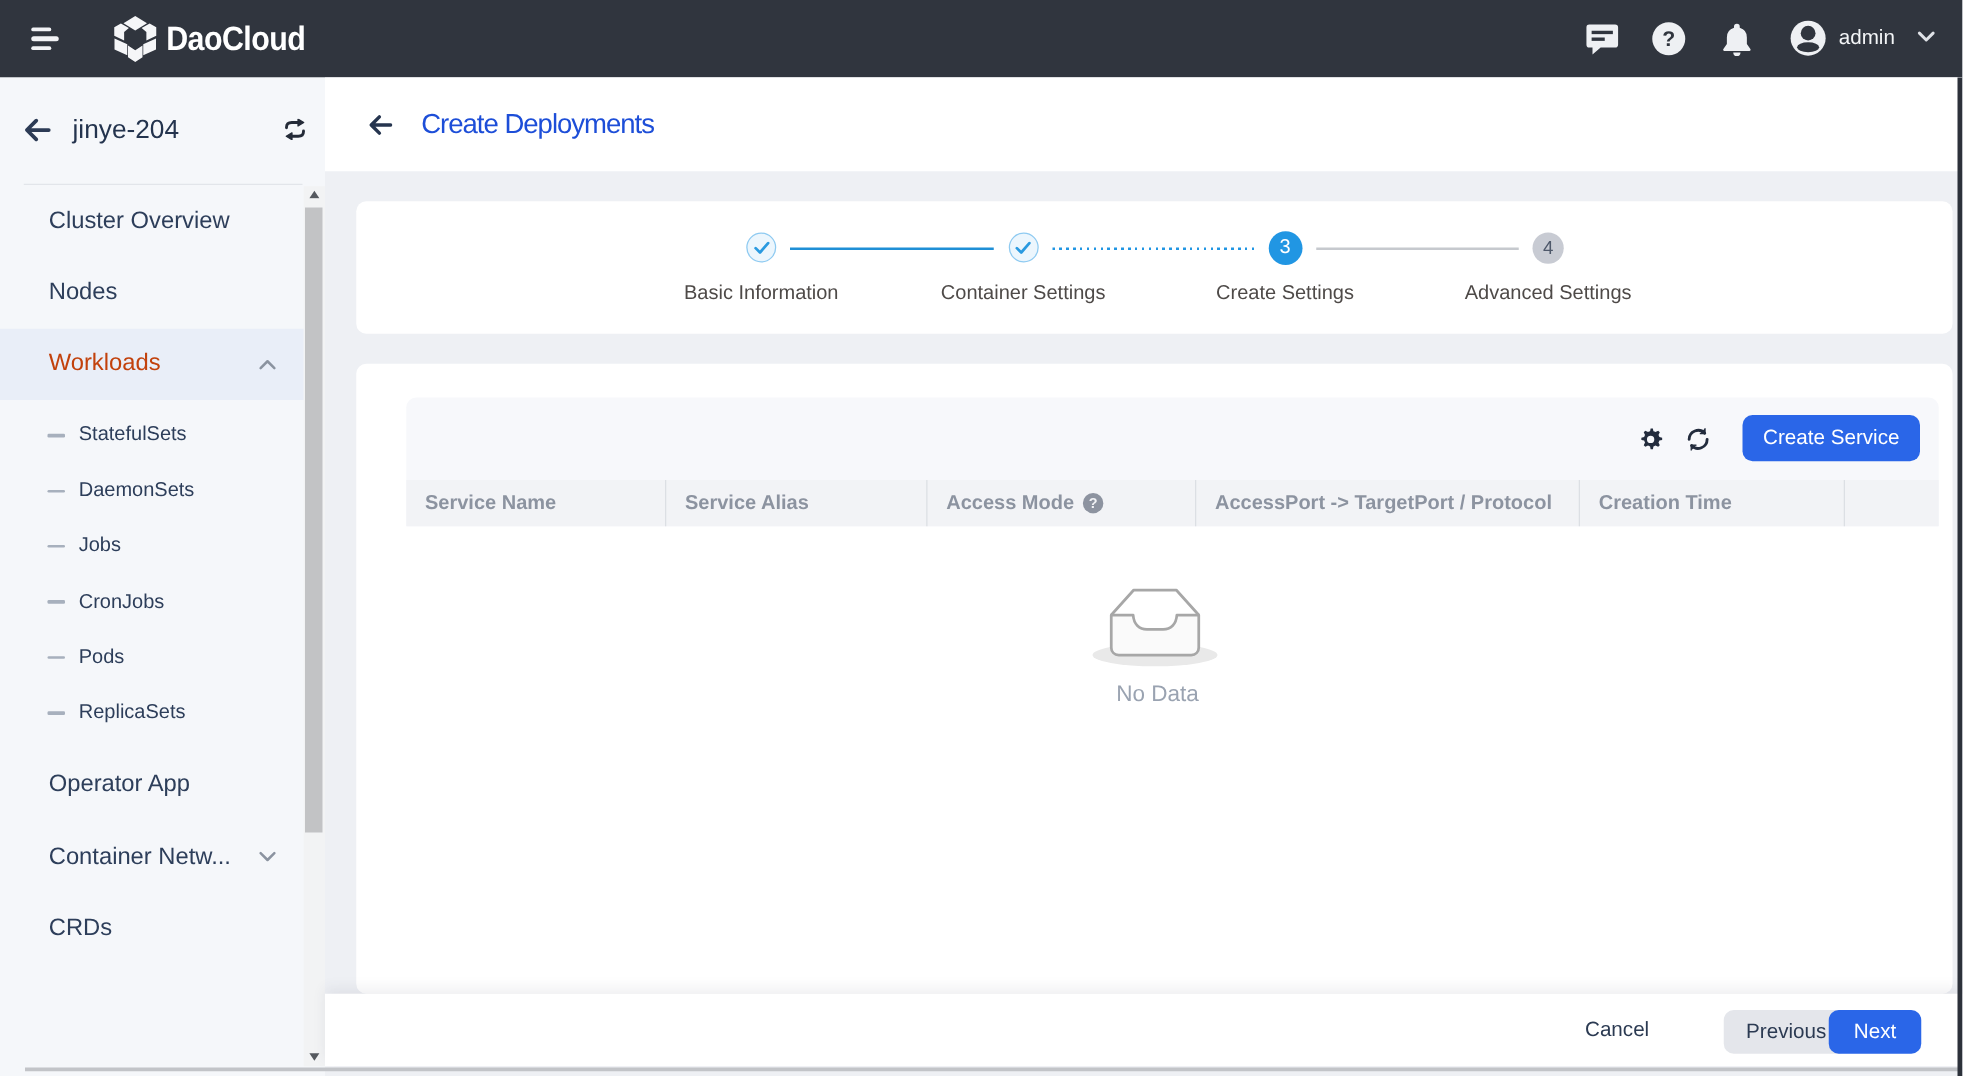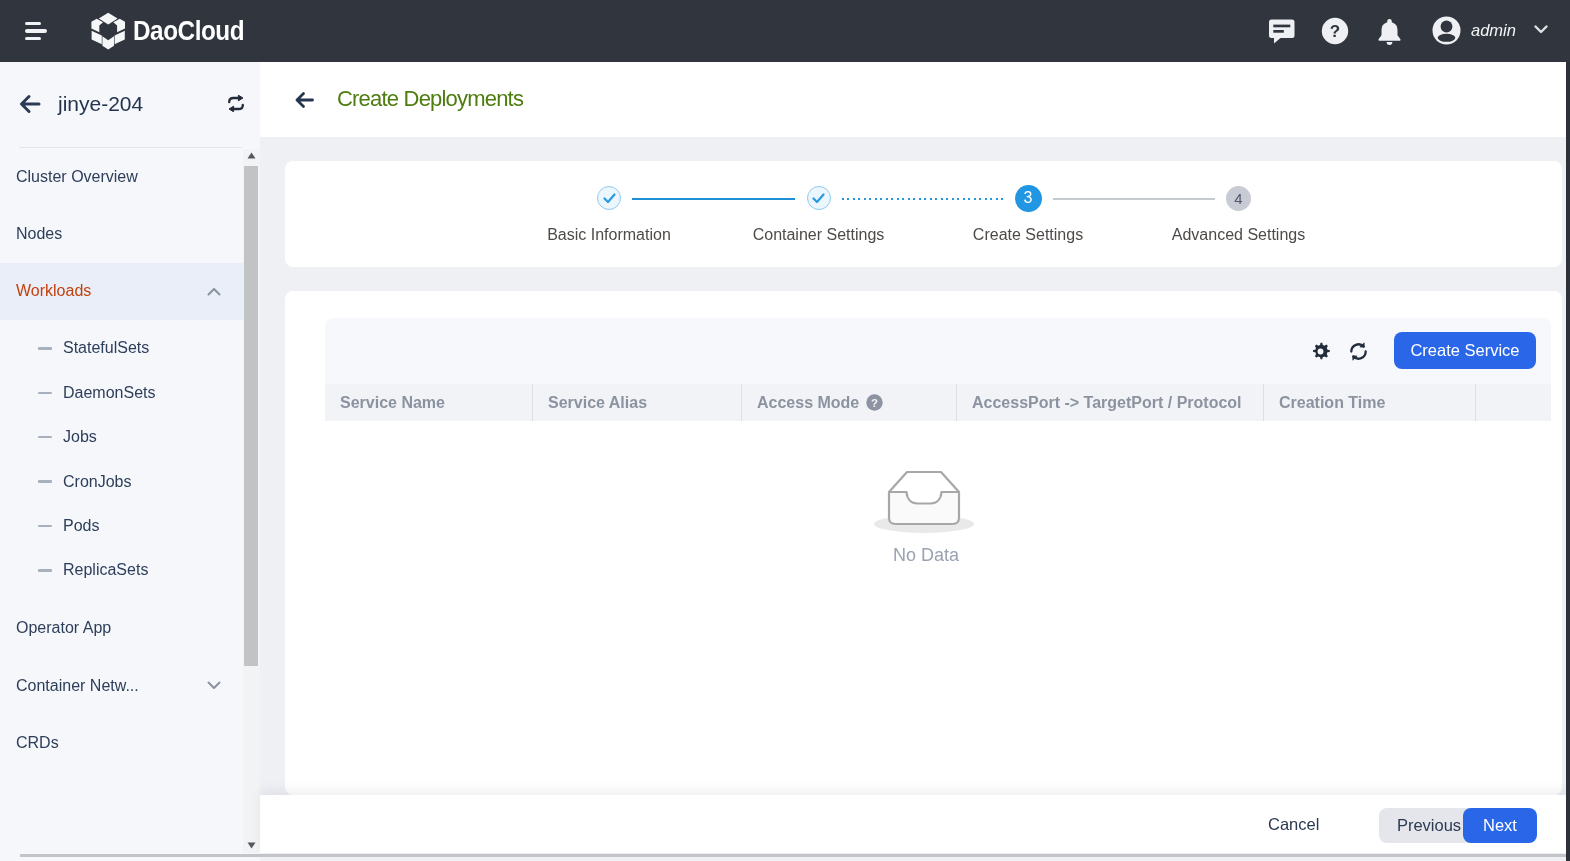--- a/index.html
+++ b/index.html
@@ -4,44 +4,44 @@
 <style>
   * { margin:0; padding:0; box-sizing:border-box; }
   html,body { width:1570px; height:861px; overflow:hidden; font-family:"Liberation Sans", sans-serif; }
   body { position:relative; background:#eef0f4; }
   .abs { position:absolute; }
 
   
   .topbar { position:absolute; left:0; top:0; width:1570px; height:62px; background:#30353e; }
   .burger span { position:absolute; background:#f2f3f6; border-radius:2px; height:3.4px; }
   .logo-text { position:absolute; left:133px; top:16px; color:#fff; font-size:27px; font-weight:700; letter-spacing:-0.5px; transform:scaleX(0.9); transform-origin:left center; }
-  .top-right-txt { position:absolute; color:#f3f5f7; font-size:16.5px;font-style:italic; }
+  .top-right-txt { position:absolute; color:#f3f5f7; font-size:16.5px; }
 
   
   .sidebar { position:absolute; left:0; top:62px; width:260px; height:854px; background:#f5f7fa; }
   .side-title { position:absolute; left:58px; top:30px; font-size:21px; font-weight:500; color:#24344e; }
   .side-div { position:absolute; left:19px; top:85px; width:223px; height:1px; background:#e2e5ea; }
   .menu { position:absolute; left:0; top:86px; width:243px; }
-  .m-item { height:57.4px; display:flex; align-items:center; padding-left:16px; font-size:16px; color:#2d3e5a; position:relative; }
+  .m-item { height:57.4px; display:flex; align-items:center; padding-left:39px; font-size:19px; color:#2d3e5a; position:relative; }
   .m-item.active { background:#e9eef8; color:#c2410c; }
   .m-sub { padding:6px 0 7px 0; }
   .s-item { height:44.4px; display:flex; align-items:center; padding-left:38px; font-size:16px; color:#2d3e5a; }
   .s-item .dash { width:14px; height:2.5px; background:#a7b0bd; border-radius:1px; margin-right:11px; }
   .s-item.active { color:#4a6fe0; }
   .s-item.active .dash { background:#a7b0bd; }
   .chev { position:absolute; right:22px; }
 
   
   .vtrack { position:absolute; left:243px; top:87px; width:17px; height:704px; background:#f2f3f4; }
   .vthumb { position:absolute; left:244px; top:104px; width:14px; height:500px; background:#c2c3c5; border-radius:0px; }
 
   
   .main { position:absolute; left:260px; top:62px; width:1310px; height:799px; background:#eef0f4; }
   .page-head { position:absolute; left:0; top:0; width:1310px; height:75px; background:#fff; }
-  .page-title { position:absolute; left:77px; top:24px; font-size:22px; font-weight:500; color:#4d7c0f; letter-spacing:-0.8px; }
+  .page-title { position:absolute; left:77px; top:24px; font-size:22px; font-weight:500; color:#1d4ed8; letter-spacing:-0.8px; }
 
   .card1 { position:absolute; left:25px; top:99px; width:1277px; height:106px; background:#fff; border-radius:8px; }
   .card2 { position:absolute; left:25px; top:229px; width:1277px; height:504px; background:#fff; border-radius:8px; }
 
   
   .step-label { position:absolute; top:65px; width:220px; text-align:center; font-size:16px; color:#4e4a48; }
   .circ { position:absolute; border-radius:50%; display:flex; align-items:center; justify-content:center; }
 
   
   .panel { position:absolute; left:40px; top:27px; width:1226px; height:103px; background:#f7f8fb; border-radius:8px 8px 0 0; }

